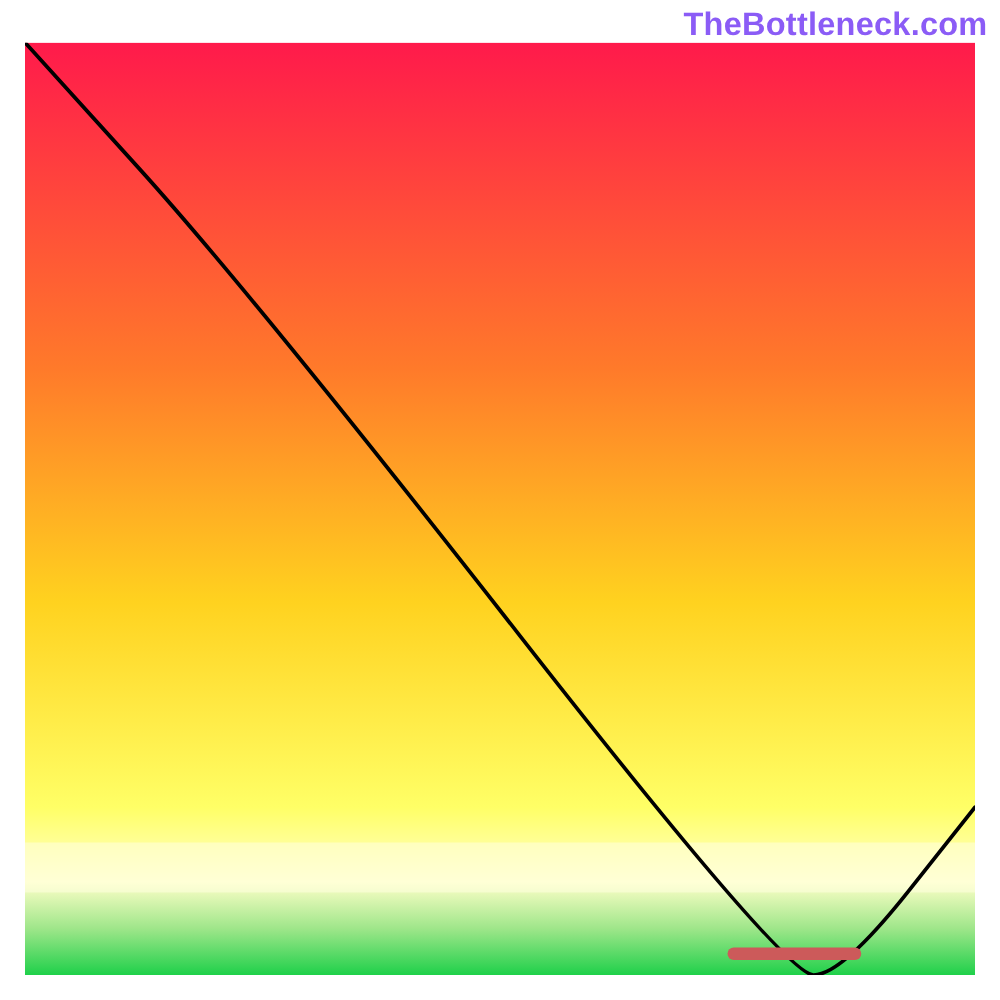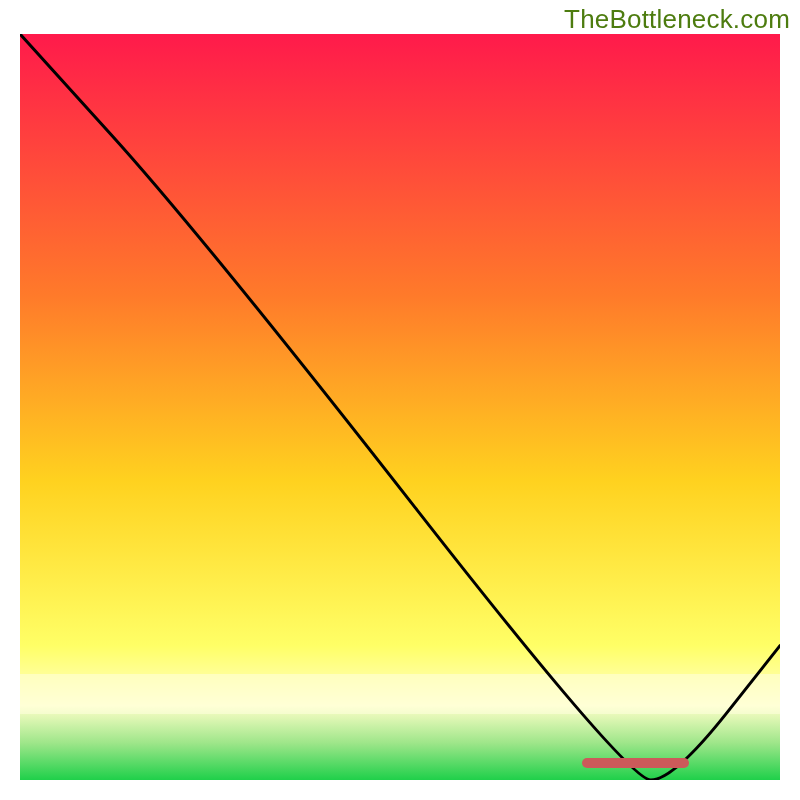--- a/index.html
+++ b/index.html
@@ -14,22 +14,22 @@
   .stage {
     position: relative;
     width: 800px;
     height: 800px;
   }
   .watermark {
     position: absolute;
     top: 4px;
     right: 10px;
     font-size: 26px;
-    font-weight: 400;
-    color: #4d7c0f;
+    font-weight: 700;
+    color: #8b5cf6;
     letter-spacing: 0.2px;
     user-select: none;
   }
   .plot {
     position: absolute;
     left: 20px;
     top: 34px;
     width: 760px;
     height: 746px;
     overflow: hidden;

